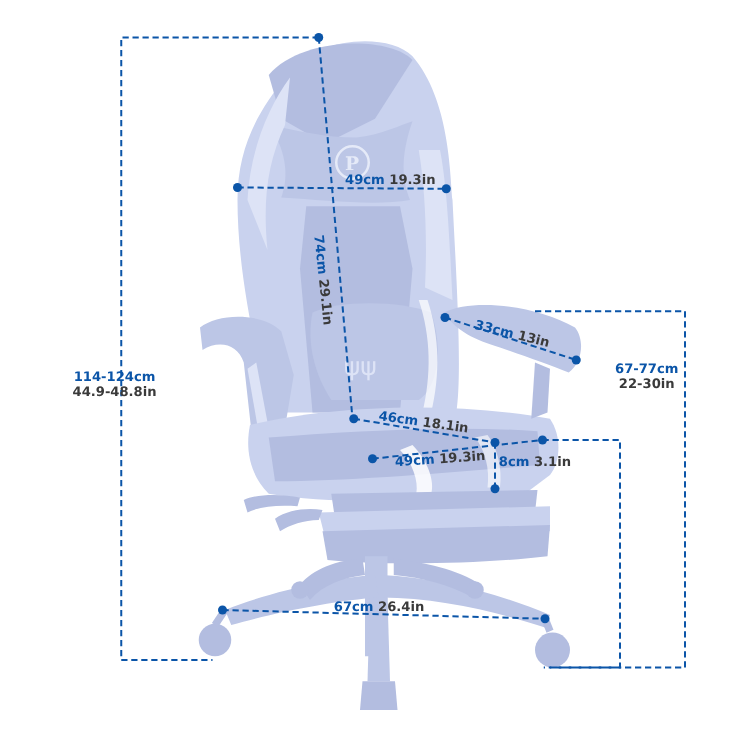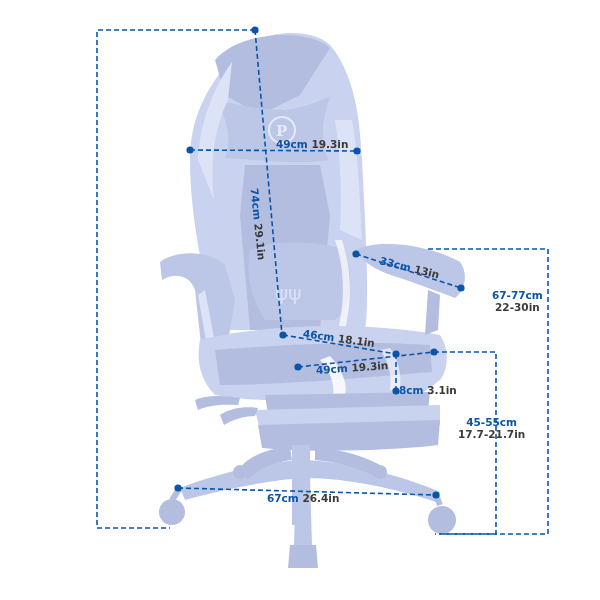--- a/index.html
+++ b/index.html
@@ -107,20 +107,24 @@
       <circle cx="396" cy="354" r="3.6"></circle>
       <circle cx="298" cy="367" r="3.6"></circle>
       <circle cx="434" cy="352" r="3.6"></circle>
       <circle cx="396" cy="391" r="3.6"></circle>
       <circle cx="178" cy="488" r="3.6"></circle>
       <circle cx="436" cy="495" r="3.6"></circle>
     </g>
   </svg>
 
   
+  <div class="lbl stack" style="left:58px; top:296px;">
+    <span class="cm">114-124cm</span>
+    <span class="in">44.9-48.8in</span>
+  </div>
 
   <div class="lbl" style="left:276px; top:138px;">
     <span class="cm">49cm </span>
     <span class="in">19.3in</span>
   </div>
 
   <div class="lbl" style="left:222px; top:218px; transform:rotate(84deg); transform-origin:center;">
     <span class="cm">74cm </span>
     <span class="in">29.1in</span>
   </div>
@@ -138,27 +142,23 @@
   <div class="lbl" style="left:303px; top:327px; transform:rotate(8deg); transform-origin:left center;">
     <span class="cm">46cm </span>
     <span class="in">18.1in</span>
   </div>
 
   <div class="lbl" style="left:316px; top:364px; transform:rotate(-4deg); transform-origin:left center;">
     <span class="cm">49cm </span>
     <span class="in">19.3in</span>
   </div>
 
-  <div class="lbl" style="left:399px; top:364px;margin-top:20px;">
+  <div class="lbl" style="left:399px; top:364px;">
     <span class="cm">8cm </span>
     <span class="in">3.1in</span>
   </div>
 
-  <div class="lbl stack" style="left:458px; top:416px;">
-    <span class="cm">45-55cm</span>
-    <span class="in">17.7-21.7in</span>
-  </div>
 
-  <div class="lbl" style="left:267px; top:492px;text-align:center;">
+  <div class="lbl" style="left:267px; top:480px;text-align:center;">
     <span class="cm">67cm </span>
     <span class="in">26.4in</span>
   </div>
 </div>
 
 </body></html>

